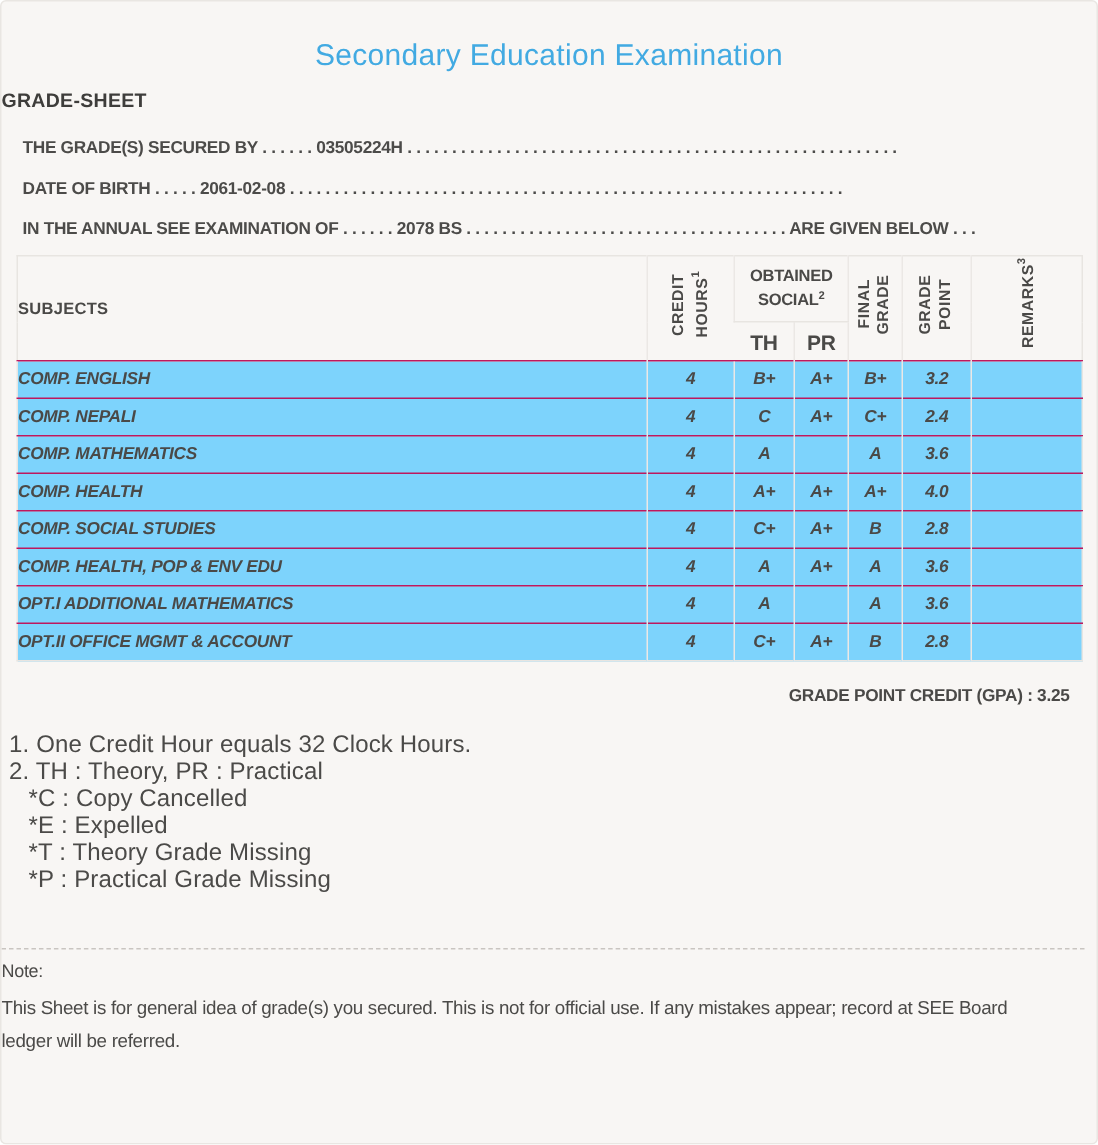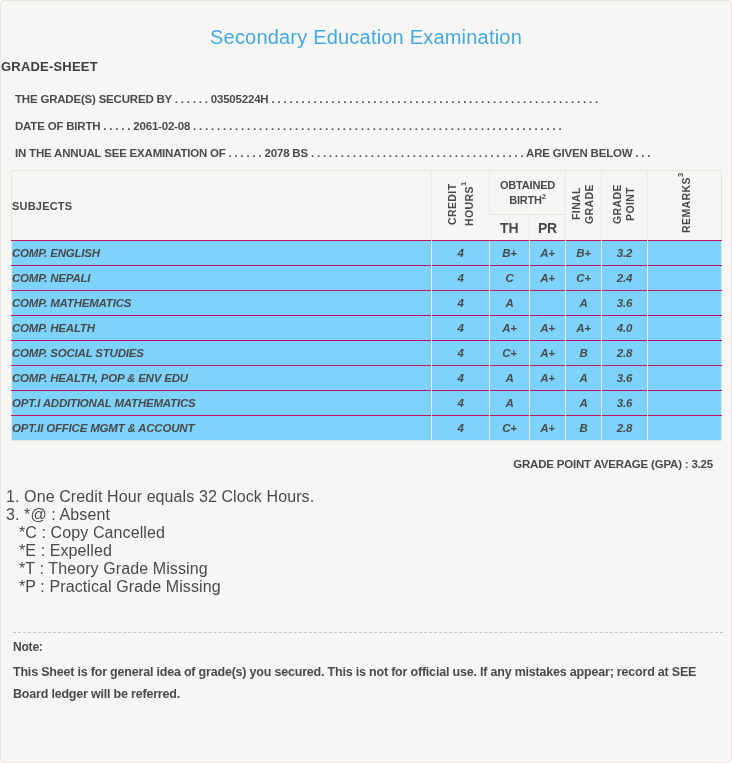--- a/index.html
+++ b/index.html
@@ -76,24 +76,23 @@
     margin:12px 18px 0 0;
     text-align:right;
     font-size:11.5px; font-weight:bold; color:#4a4947;
   }
   .summary .gpa-line { line-height:23px; }
   .summary .result-line { line-height:23px; }
   .footnotes { margin:12px 0 0 5px; font-size:16px; line-height:18px; color:#4b4a48; letter-spacing:0.1px; }
   .footnotes .fn { white-space:nowrap; }
   .footnotes .fn.indent { margin-left:13px; }
   .note-section {
-    margin:36px 8px 0 12px;
+    margin:36px 8px 0 0;
     border-top:1px dashed #c9c5c1;
     padding-top:6px;
-    font-weight:bold;
   }
   .note-label { font-size:12px; line-height:17px; }
   .note-text { margin-top:5px; font-size:12.5px; line-height:22px; max-width:706px; }
 </style>
 </head>
 <body>
 
 <div class="page">
 
   <h1 class="title">Secondary Education Examination</h1>
@@ -115,21 +114,21 @@
         <col style="width:46px">
         <col style="width:74px">
     </colgroup>
     <thead>
       <tr class="h1">
         <th class="subjects-h" rowspan="2">SUBJECTS</th>
         <th class="vert" rowspan="2">
           <span class="vtext"><span>CREDIT HOURS</span><sup>1</sup></span>
         </th>
         <th class="obtained" colspan="2">
-          <span class="ob-inner"><span>OBTAINED BIRTH</span><sup>2</sup></span>
+          <span class="ob-inner"><span>OBTAINED SOCIAL</span><sup>2</sup></span>
         </th>
         <th class="vert" rowspan="2">
           <span class="vtext">FINAL GRADE</span>
         </th>
         <th class="vert" rowspan="2">
           <span class="vtext">GRADE POINT</span>
         </th>
         <th class="vert" rowspan="2">
           <span class="vtext"><span>REMARKS</span><sup>3</sup></span>
         </th>
@@ -210,28 +209,28 @@
         <td class="c">A+</td>
         <td class="c">B</td>
         <td class="c">2.8</td>
         <td class="c"></td>
       </tr>
     </tbody>
   </table>
 
   <div class="summary">
     <div class="gpa-line">
-      <span>GRADE POINT AVERAGE (GPA) :</span>
+      <span>GRADE POINT CREDIT (GPA) :</span>
       <span>3.25</span>
     </div>
   </div>
 
   <div class="footnotes">
     <div class="fn">1. One Credit Hour equals 32 Clock Hours.</div>
-    <div class="fn">3. *@ : Absent</div>
+    <div class="fn">2. TH : Theory, PR : Practical</div>
     <div class="fn indent">*C : Copy Cancelled</div>
     <div class="fn indent">*E : Expelled</div>
     <div class="fn indent">*T : Theory Grade Missing</div>
     <div class="fn indent">*P : Practical Grade Missing</div>
   </div>
 
   <div class="note-section">
     <div class="note-label">Note:</div>
     <div class="note-text">This Sheet is for general idea of grade(s) you secured. This is not for official use. If any mistakes appear; record at SEE Board ledger will be referred.</div>
   </div>

